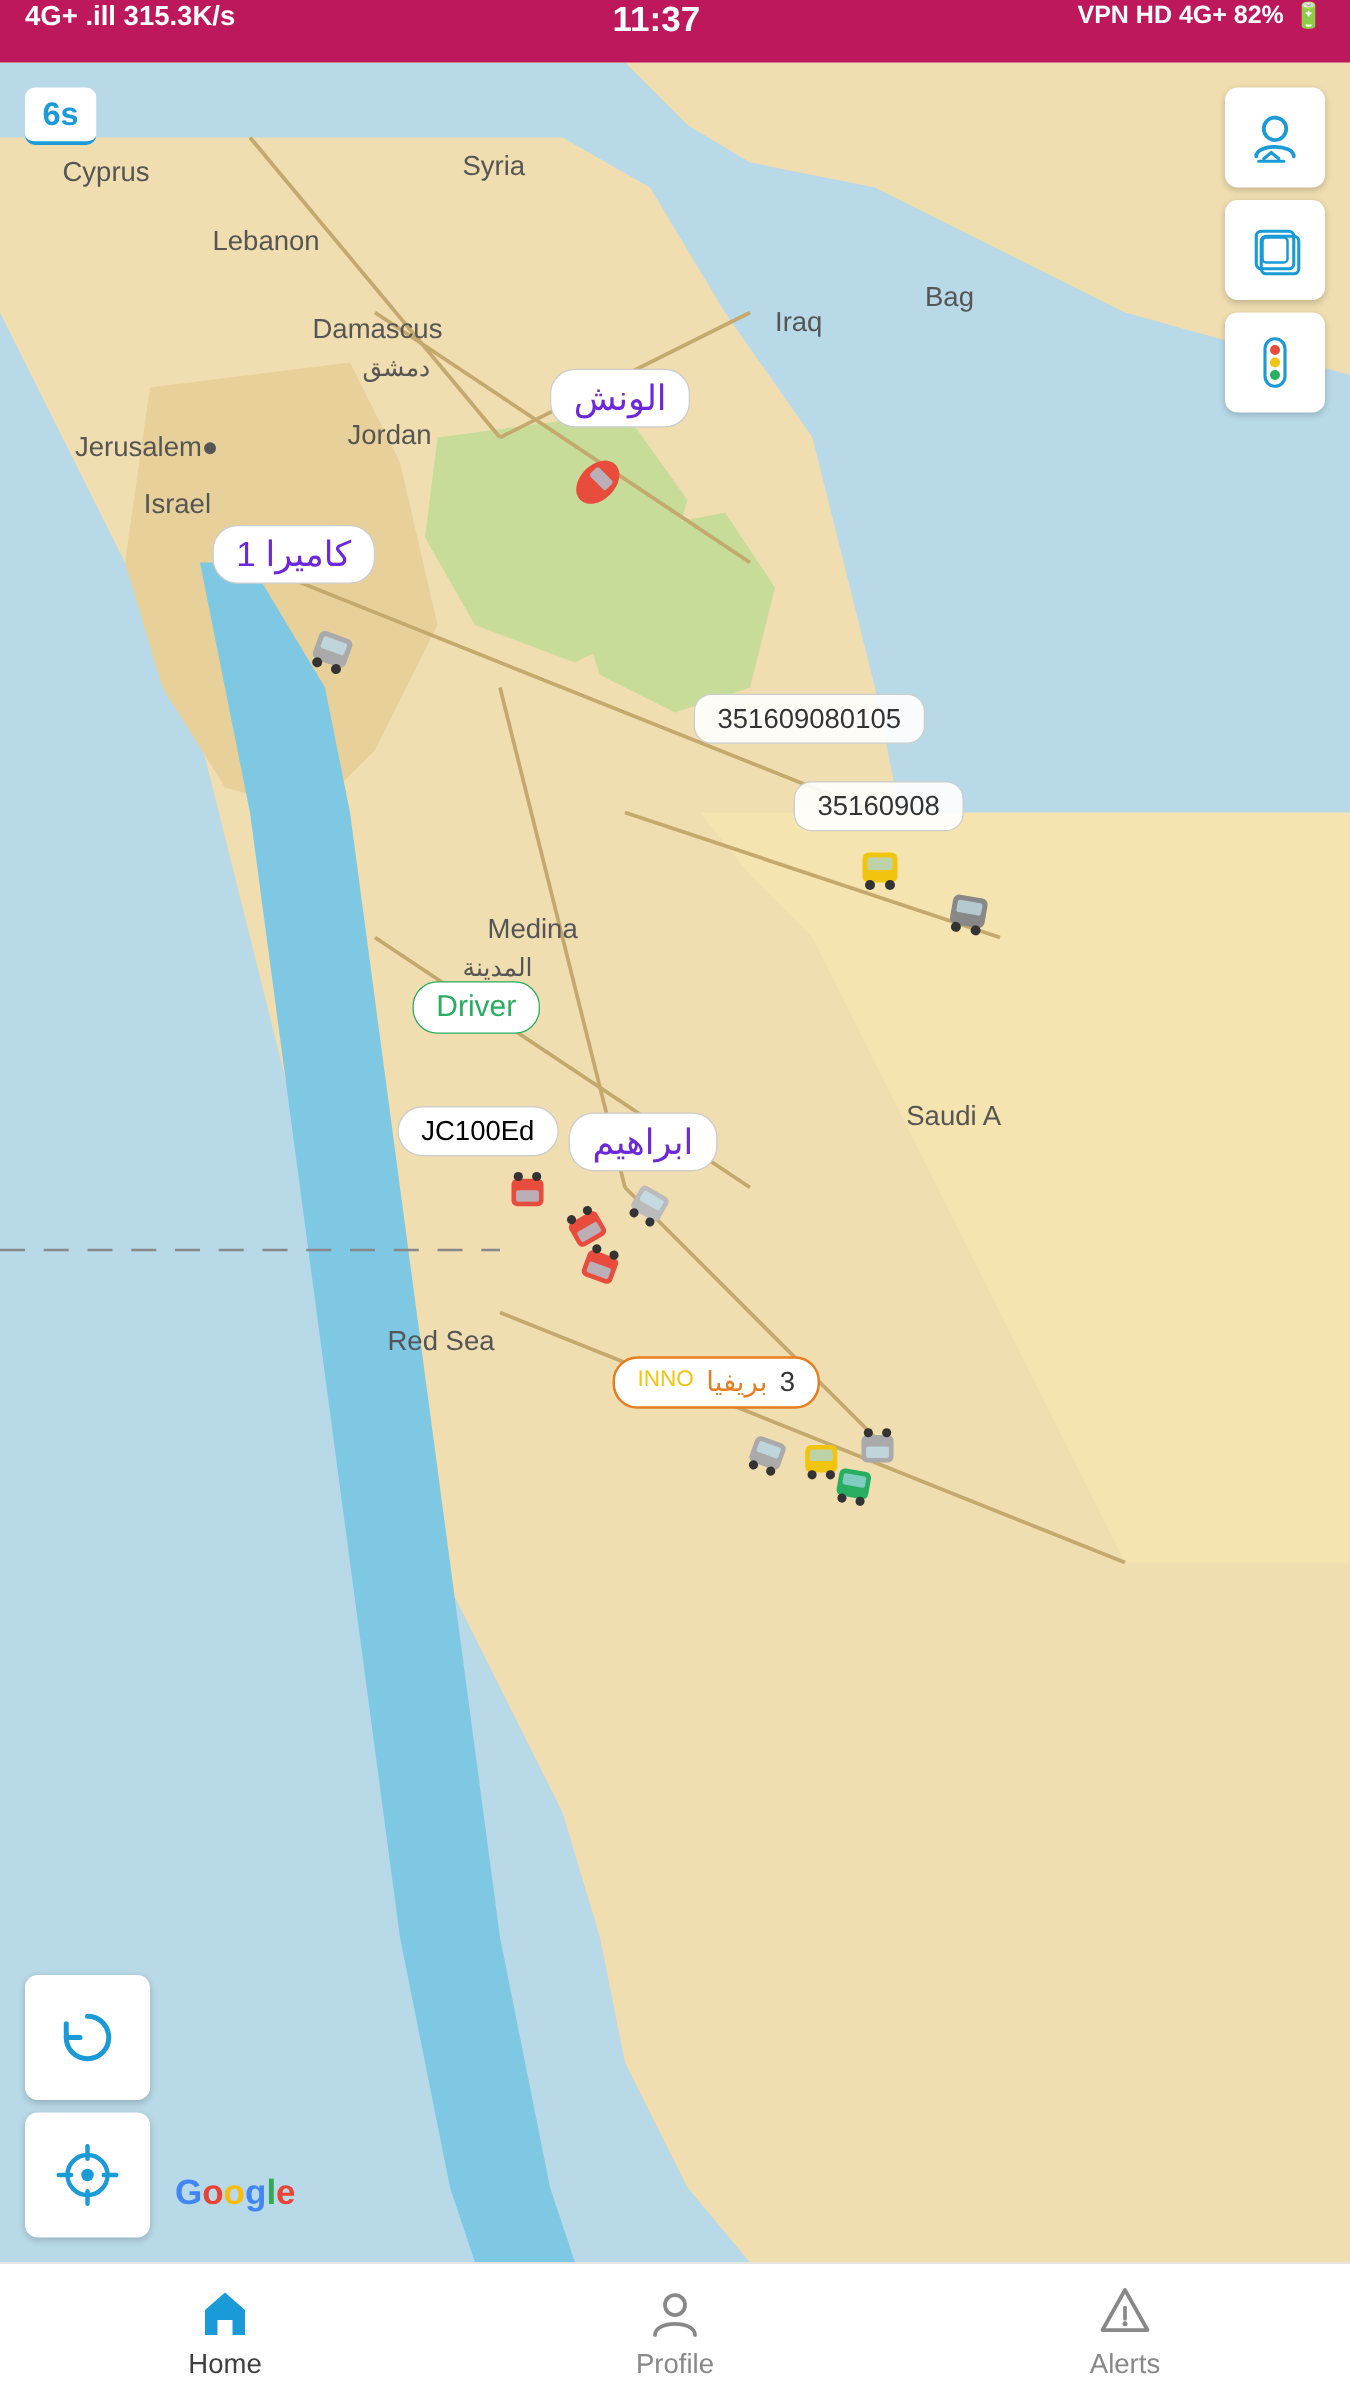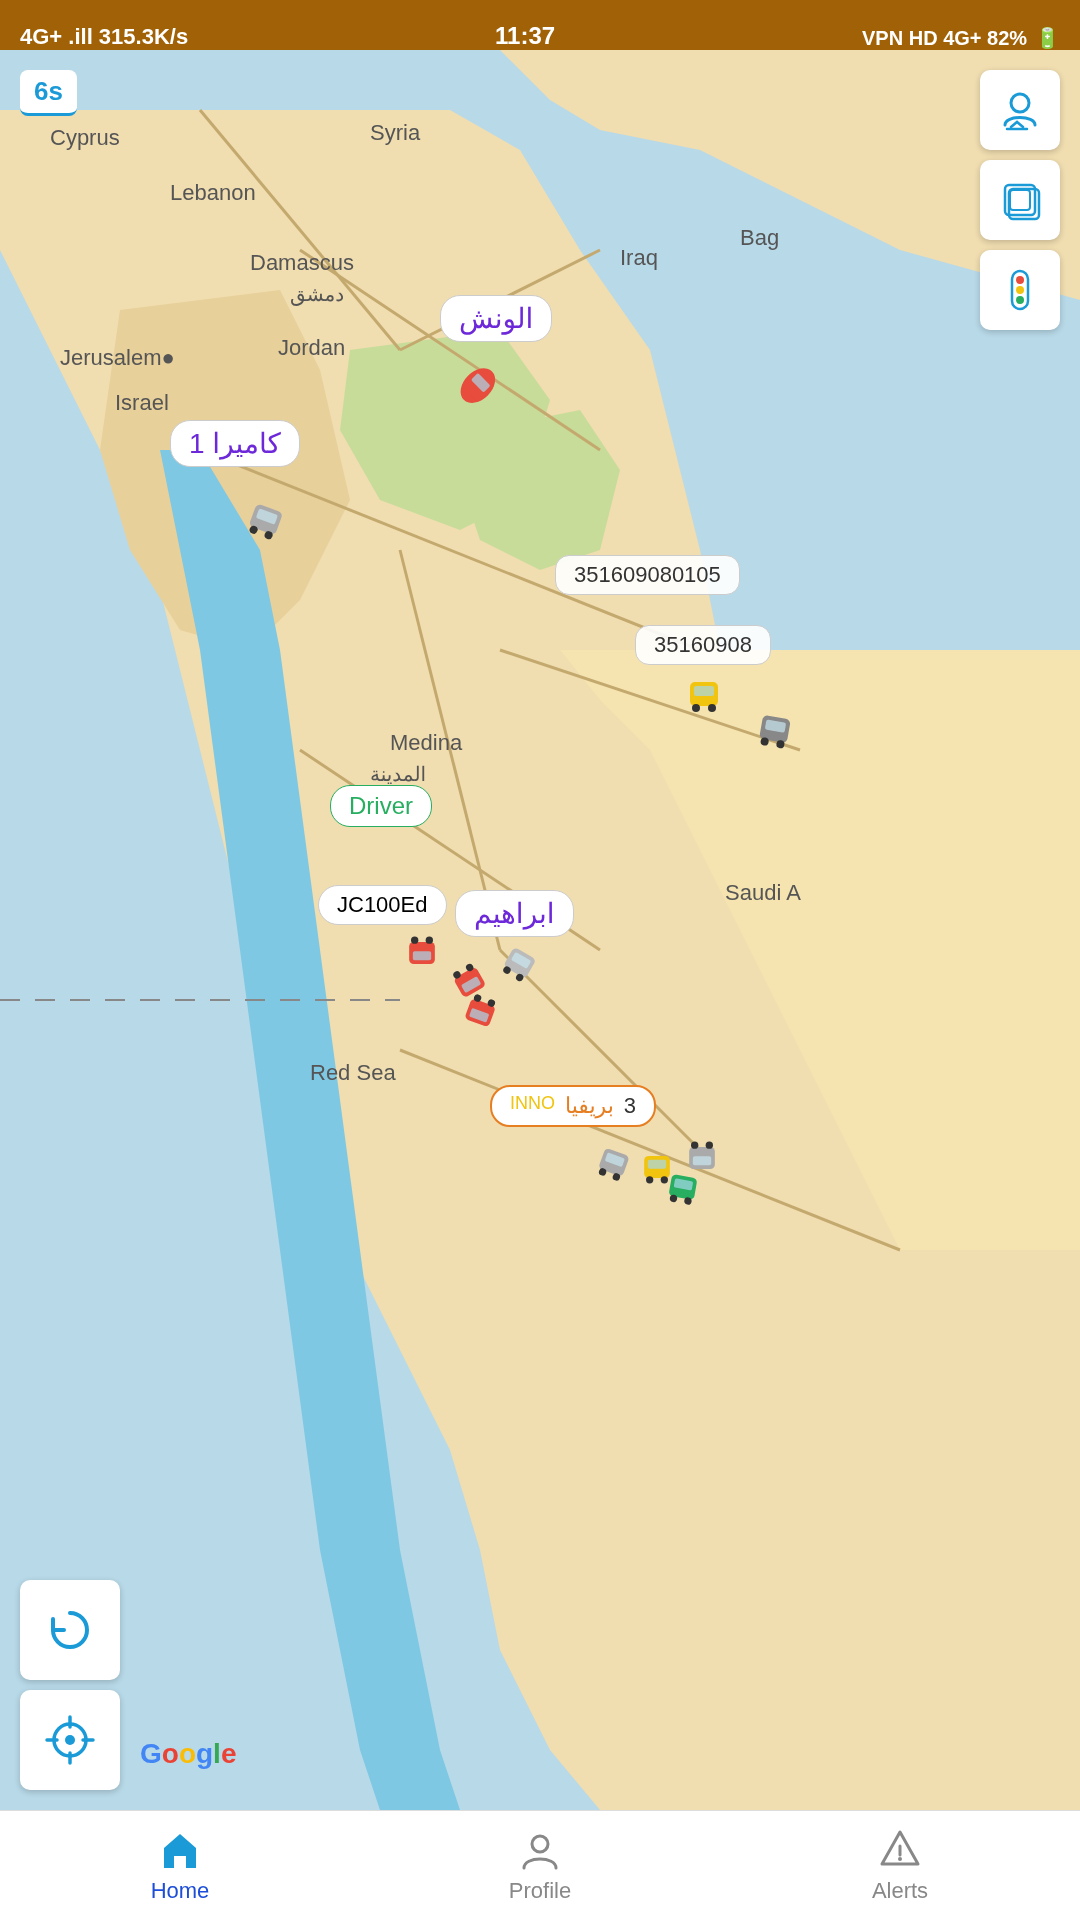--- a/index.html
+++ b/index.html
@@ -12,33 +12,33 @@
       font-family: Arial, sans-serif;
       position: relative;
       background: #e8d5a3;
     }
 
     
     #status-bar {
       position: absolute;
       top: 0; left: 0; right: 0;
       height: 50px;
-      background: #a16207;
-      display: flex;
-      align-items: flex-end;
+      background: #be185d;
+      display: flex;
+      align-items: flex-start;
       justify-content: space-between;
       padding: 0 20px;
       z-index: 100;
       color: white;
       font-size: 22px;
       font-weight: bold;
       gap: 36px;
     }
     #status-left { display: flex; align-items: center; gap: 8px; }
-    #status-center { font-size: 24px; }
+    #status-center { font-size: 28px; }
     #status-right { display: flex; align-items: center; gap: 8px; font-size: 20px; }
 
     
     #map-container {
       position: absolute;
       top: 50px;
       left: 0; right: 0;
       bottom: 110px;
       overflow: hidden;
       background: #f5e6c8;
@@ -428,21 +428,21 @@
   </div>
 
 </div>
 
 <div id="bottom-nav">
 
   <div class="nav-item active">
     <svg viewBox="0 0 44 44" fill="none" xmlns="http://www.w3.org/2000/svg">
       <path d="M22 6 L38 20 L38 40 L28 40 L28 28 L16 28 L16 40 L6 40 L6 20 Z" fill="#1a9ad7"></path>
     </svg>
-    <span class="nav-label" style="color:#1d4ed8;">Home</span>
+    <span class="nav-label" style="color:#404040;">Home</span>
   </div>
 
 
   <div class="nav-item">
     <svg viewBox="0 0 44 44" fill="none" xmlns="http://www.w3.org/2000/svg">
       <circle cx="22" cy="16" r="8" stroke="#888" stroke-width="3" fill="none"></circle>
       <path d="M6 40 C6 28 38 28 38 40" stroke="#888" stroke-width="3" fill="none" stroke-linecap="round"></path>
     </svg>
     <span class="nav-label">Profile</span>
   </div>

